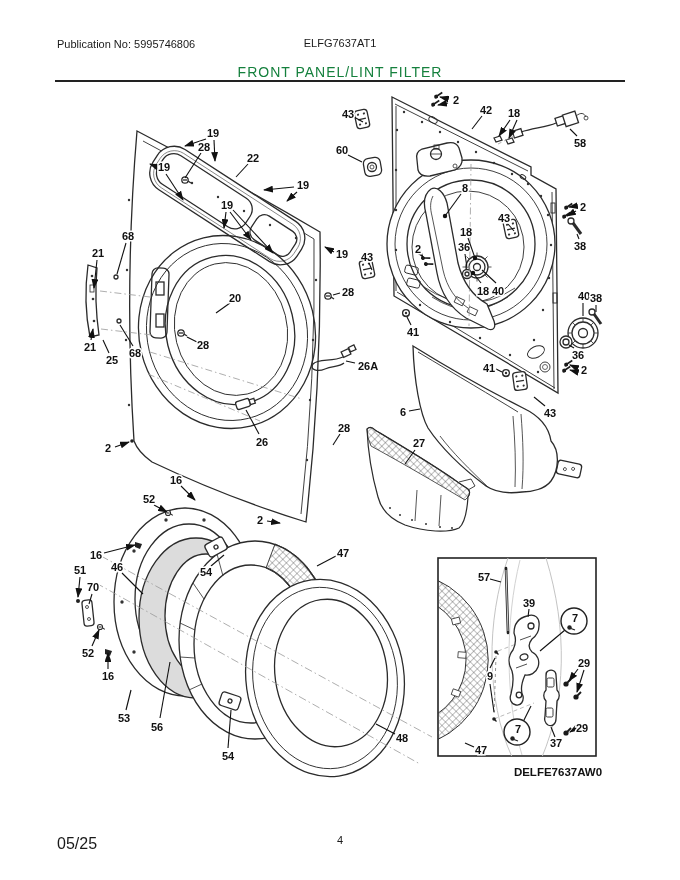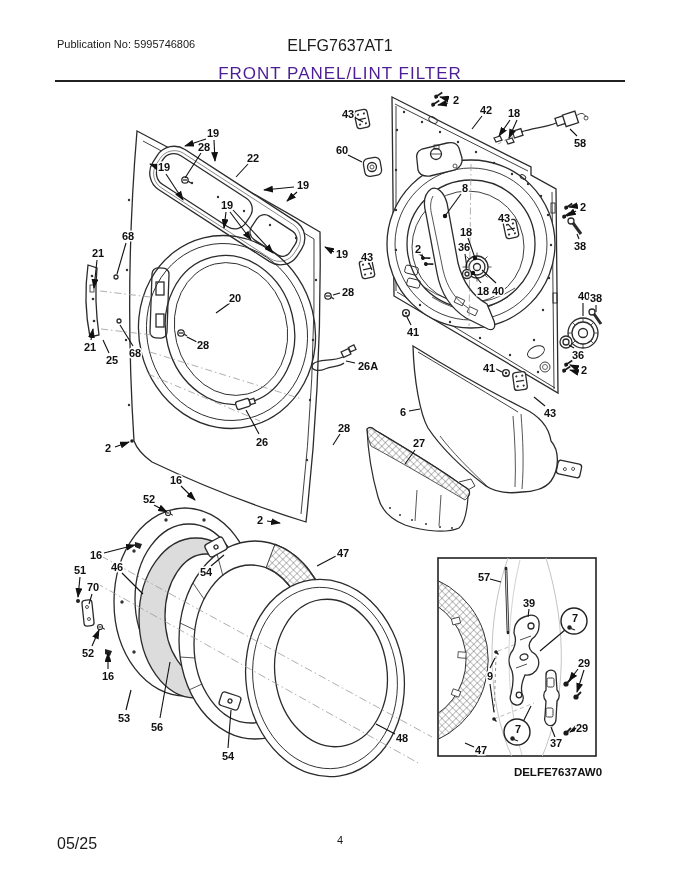--- a/index.html
+++ b/index.html
@@ -1,21 +1,21 @@
 <!DOCTYPE html>
 <html><head>
 <meta charset="utf-8">
 <style>
   html,body{margin:0;padding:0;background:#fff;}
   #page{position:relative;width:680px;height:880px;background:#fff;overflow:hidden;
         font-family:"Liberation Sans",sans-serif;color:#1a1a1a;}
   .hdr-pub{position:absolute;left:57px;top:38px;font-size:11px;}
-  .hdr-model{position:absolute;left:0;top:37px;width:100%;text-align:center;font-size:16px;}
-  .hdr-title{position:absolute;left:0;top:64px;width:100%;text-align:center;font-size:17px;
-             color:#4c1d95;letter-spacing:1px;}
+  .hdr-model{position:absolute;left:0;top:37px;width:100%;text-align:center;font-size:11px;}
+  .hdr-title{position:absolute;left:0;top:64px;width:100%;text-align:center;font-size:14px;
+             color:#15803d;letter-spacing:1px;}
   .hdr-rule{position:absolute;left:55px;top:80px;width:570px;border-top:2px solid #222;}
   .ftr-date{position:absolute;left:57px;top:835px;font-size:16px;}
   .ftr-page{position:absolute;left:0;top:834px;width:100%;text-align:center;font-size:11px;}
   svg{position:absolute;left:0;top:0;}
   .pl{font:bold 11px "Liberation Sans",sans-serif;fill:#111;text-anchor:middle;
       paint-order:stroke;stroke:#fff;stroke-width:3px;}
   .code{font:bold 11.5px "Liberation Sans",sans-serif;fill:#111;text-anchor:middle;}
   .ld{stroke:#111;stroke-width:1.1;fill:none;}
 </style>
 </head>

